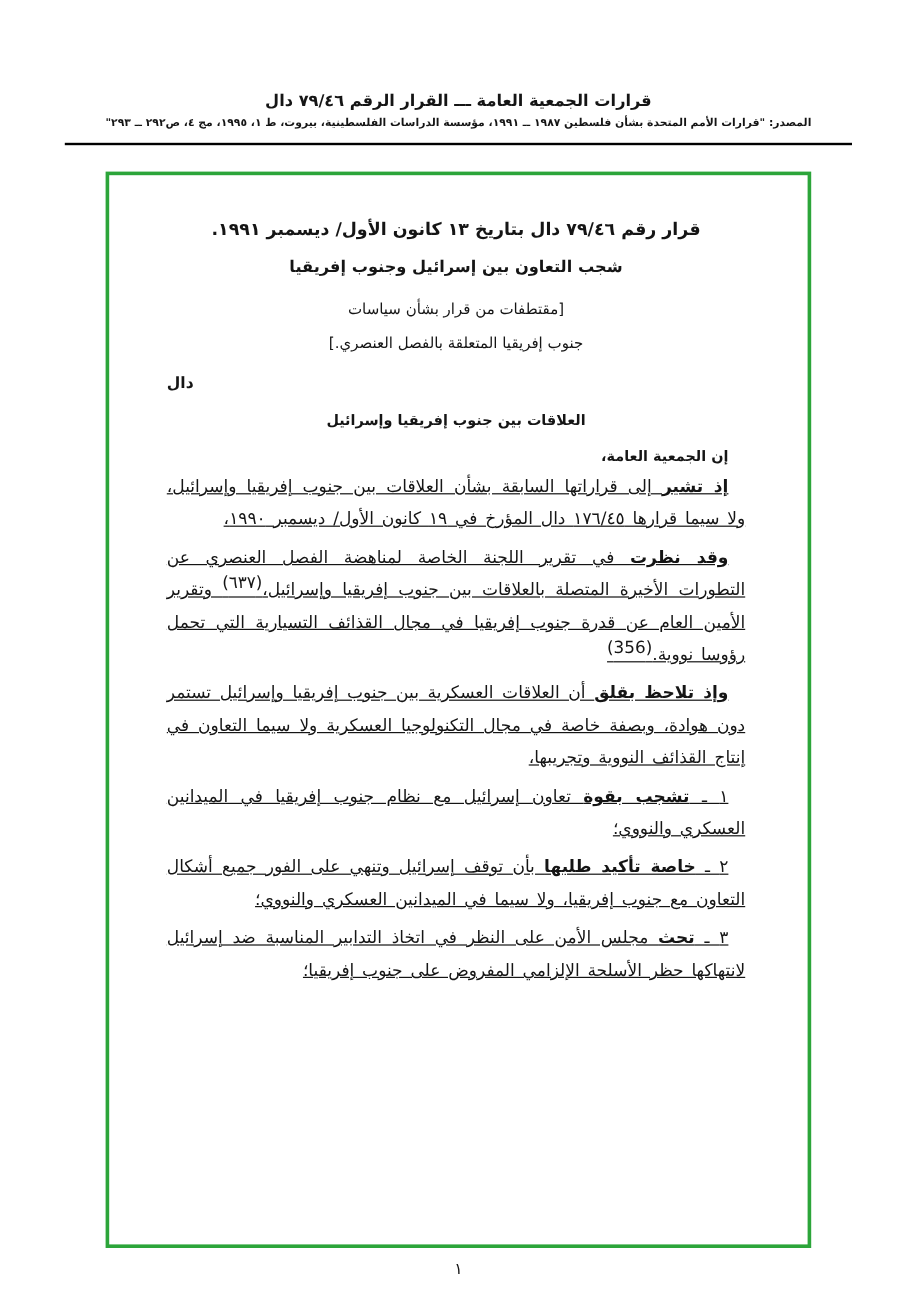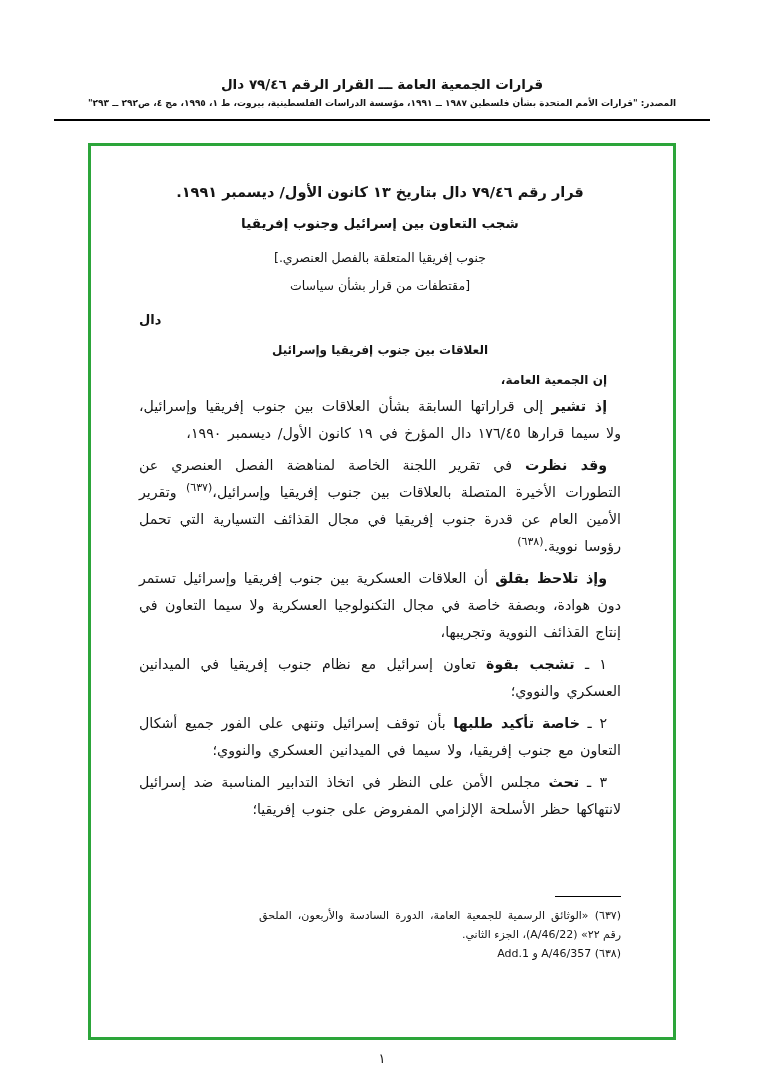--- a/index.html
+++ b/index.html
@@ -24,23 +24,23 @@
     background: #fff; overflow: hidden;
   }
   .content { padding: 38px 52px 0 48px; height: 100%; }
   .doc-title { text-align: center; font-weight: bold; font-size: 14.5px; margin-bottom: 15px; }
   .doc-subtitle { text-align: center; font-weight: bold; font-size: 13.5px; margin-bottom: 13px; }
   .bracket-note { text-align: center; font-size: 12.5px; line-height: 28px; margin-bottom: 10px; }
   .section-letter { text-align: left; font-weight: bold; font-size: 13px; margin: 12px 0 16px; }
   .section-heading { text-align: center; font-weight: bold; font-size: 12px; margin-bottom: 16px; }
   .preamble { font-weight: bold; font-size: 12px; text-indent: 14px; margin-bottom: 6px; }
   .body-text { font-size: 14.2px; line-height: 27px; text-align: justify; word-spacing: 2px; }
-  .body-text p { text-indent: 14px; margin: 0 0 5px 0; }
+  .body-text p { text-indent: 14px; margin: 0 0 5px 0; text-decoration: underline; }
   .bold { font-weight: bold; }
-  sup { font-size: 11px; vertical-align: super; line-height: 0; }
+  sup { font-size: 14px; vertical-align: super; line-height: 0; }
   .footnotes {
     position: absolute; bottom: 74px; right: 52px; width: 362px;
     font-size: 11px; line-height: 19px; background: #fff;
   }
   .fn-rule { width: 66px; height: 1px; background: #000; margin-bottom: 9px; }
   .footnote { text-align: justify; margin: 0; }
   .page-number { position: absolute; bottom: 16px; left: 0; width: 100%; text-align: center; font-size: 13px; }
 </style>
 </head>
 <body>
@@ -50,35 +50,30 @@
   <div class="source-line">المصدر: "قرارات الأمم المتحدة بشأن فلسطين ١٩٨٧ ــ ١٩٩١، مؤسسة الدراسات الفلسطينية، بيروت، ط ١، ١٩٩٥، مج ٤، ص٢٩٢ ــ ٢٩٣"</div>
 </header>
 
 <div class="top-rule"></div>
 
 <div class="frame" style="border-color: rgb(44, 165, 58);">
   <div class="content">
     <div class="doc-title">قرار رقم ٧٩/٤٦ دال بتاريخ ١٣ كانون الأول/ ديسمبر ١٩٩١.</div>
     <div class="doc-subtitle">شجب التعاون بين إسرائيل وجنوب إفريقيا</div>
     <div class="bracket-note">
+      <div>[مقتطفات من قرار بشأن سياسات</div>
       <div>جنوب إفريقيا المتعلقة بالفصل العنصري.]</div>
-      <div>[مقتطفات من قرار بشأن سياسات</div>
     </div>
     <div class="section-letter">دال</div>
     <div class="section-heading">العلاقات بين جنوب إفريقيا وإسرائيل</div>
     <div class="preamble">إن الجمعية العامة،</div>
     <div class="body-text" id="resolution-body">
         <p><span class="bold">إذ تشير</span><span> إلى قراراتها السابقة بشأن العلاقات بين جنوب إفريقيا وإسرائيل، ولا سيما قرارها ١٧٦/٤٥ دال المؤرخ في ١٩ كانون الأول/ ديسمبر ١٩٩٠،</span></p>
-        <p><span class="bold">وقد نظرت</span><span> في تقرير اللجنة الخاصة لمناهضة الفصل العنصري عن التطورات الأخيرة المتصلة بالعلاقات بين جنوب إفريقيا وإسرائيل،</span><sup>(٦٣٧)</sup><span> وتقرير الأمين العام عن قدرة جنوب إفريقيا في مجال القذائف التسيارية التي تحمل رؤوسا نووية.</span><sup>(٦٣٨)</sup></p>
+        <p><span class="bold">وقد نظرت</span><span> في تقرير اللجنة الخاصة لمناهضة الفصل العنصري عن التطورات الأخيرة المتصلة بالعلاقات بين جنوب إفريقيا وإسرائيل،</span><sup>(٦٣٧)</sup><span> وتقرير الأمين العام عن قدرة جنوب إفريقيا في مجال القذائف التسيارية التي تحمل رؤوسا نووية.</span><sup>(356)</sup></p>
         <p><span class="bold">وإذ تلاحظ بقلق</span><span> أن العلاقات العسكرية بين جنوب إفريقيا وإسرائيل تستمر دون هوادة، وبصفة خاصة في مجال التكنولوجيا العسكرية ولا سيما التعاون في إنتاج القذائف النووية وتجريبها،</span></p>
         <p><span>١ ـ </span><span class="bold">تشجب بقوة</span><span> تعاون إسرائيل مع نظام جنوب إفريقيا في الميدانين العسكري والنووي؛</span></p>
         <p><span>٢ ـ </span><span class="bold">خاصة تأكيد طلبها</span><span> بأن توقف إسرائيل وتنهي على الفور جميع أشكال التعاون مع جنوب إفريقيا، ولا سيما في الميدانين العسكري والنووي؛</span></p>
         <p><span>٣ ـ </span><span class="bold">تحث</span><span> مجلس الأمن على النظر في اتخاذ التدابير المناسبة ضد إسرائيل لانتهاكها حظر الأسلحة الإلزامي المفروض على جنوب إفريقيا؛</span></p>
       </div>
   </div>
-  <div class="footnotes">
-    <div class="fn-rule"></div>
-    <p class="footnote">(٦٣٧) «الوثائق الرسمية للجمعية العامة، الدورة السادسة والأربعون، الملحق رقم ٢٢» (A/46/22)، الجزء الثاني.</p>
-    <p class="footnote">(٦٣٨) A/46/357 و Add.1</p>
-  </div>
 </div>
 
 <div class="page-number">١</div>
 
 </body></html>

